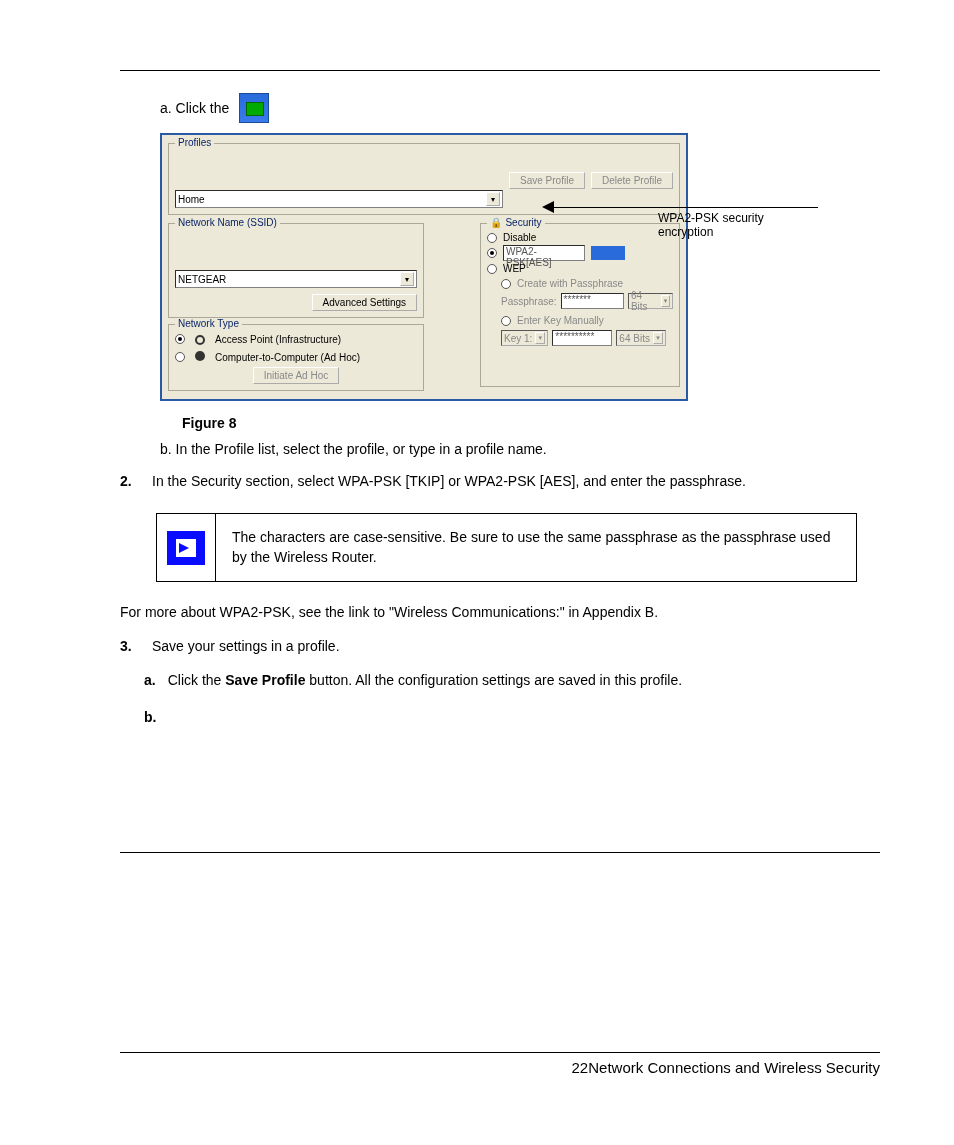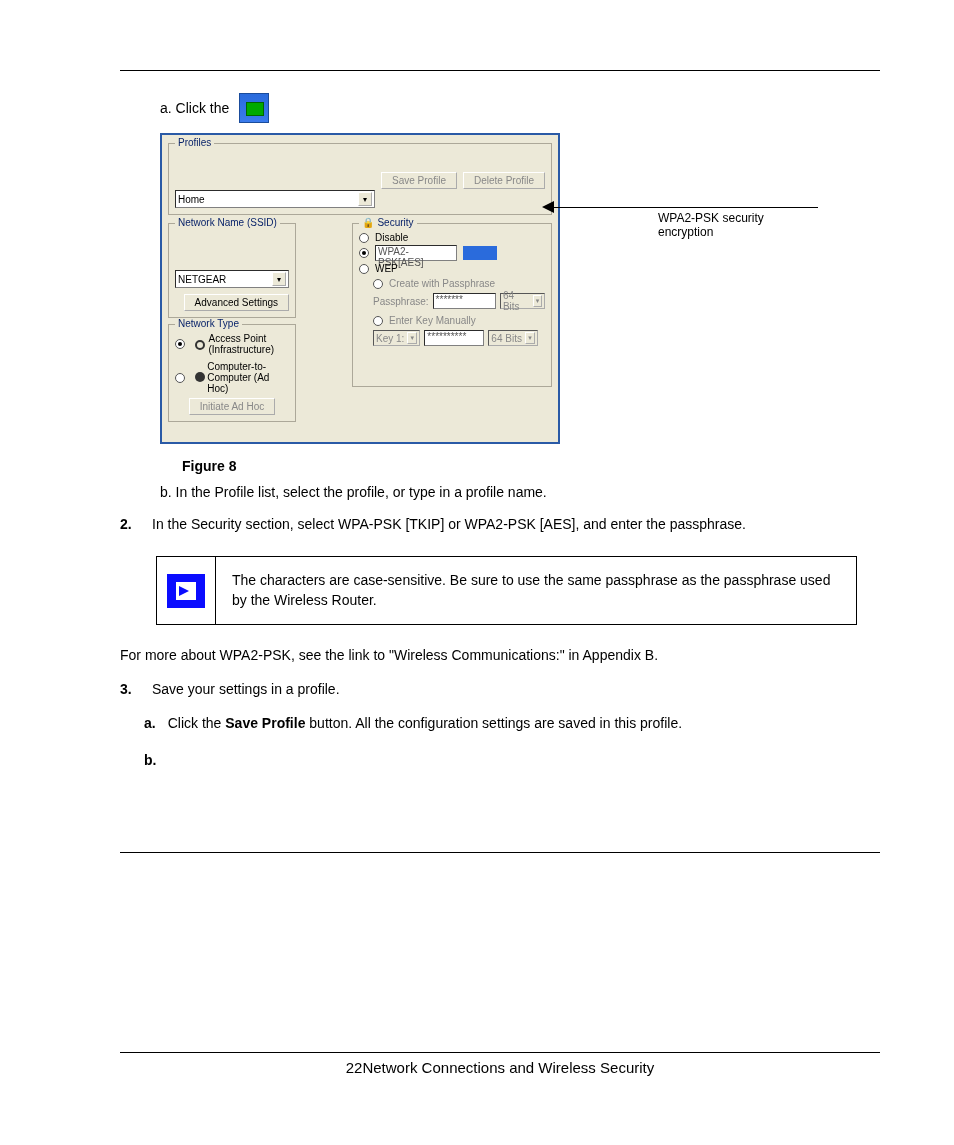--- a/index.html
+++ b/index.html
@@ -43,24 +43,24 @@
     background:#0a0;
     border:1px solid #060;
   }
   .figure-wrap {
     margin-top: 10px;
     margin-left: 40px;
     width: 490px;
     position: relative;
   }
   .win {
-    width: 400px;
+    width: 528px;
     background:#ece9d8;
     border: 2px solid #2a5aa6;
-    padding: 2px 6px 18px 6px;
+    padding: 2px 6px 6px 6px;
     font-family: Tahoma, Verdana, sans-serif;
     font-size: 10px;
     color:#000;
   }
   .group {
     border: 1px solid #aca899;
     margin: 6px 0 2px 0;
     padding: 8px 6px 6px 6px;
     position: relative;
   }
@@ -157,21 +157,21 @@
   .note-text-cell{padding:14px 16px;font-size:14px;line-height:1.4;}
   .para { margin: 20px 0 0 0; font-size:14px; line-height:1.45; }
   .bullet { margin: 16px 0 0 24px; font-size:14px; line-height:1.45; display:flex; gap:12px;}
   .bullet .dot{font-weight:bold;}
   .bottom-rule{
     position:absolute; left:120px; top:852px; width:760px; border-top:1px solid #000;
   }
   .footer{
     position:absolute; left:120px; top:1052px; width:760px;
     border-top:1px solid #000;
-    display:flex; justify-content:center;
+    display:flex; justify-content:flex-end;
     font-size:15px; padding-top:6px;
   }
 </style>
 </head>
 <body>
 
 <div class="page">
   <div class="top-rule"></div>
 
   <div class="step-a">

